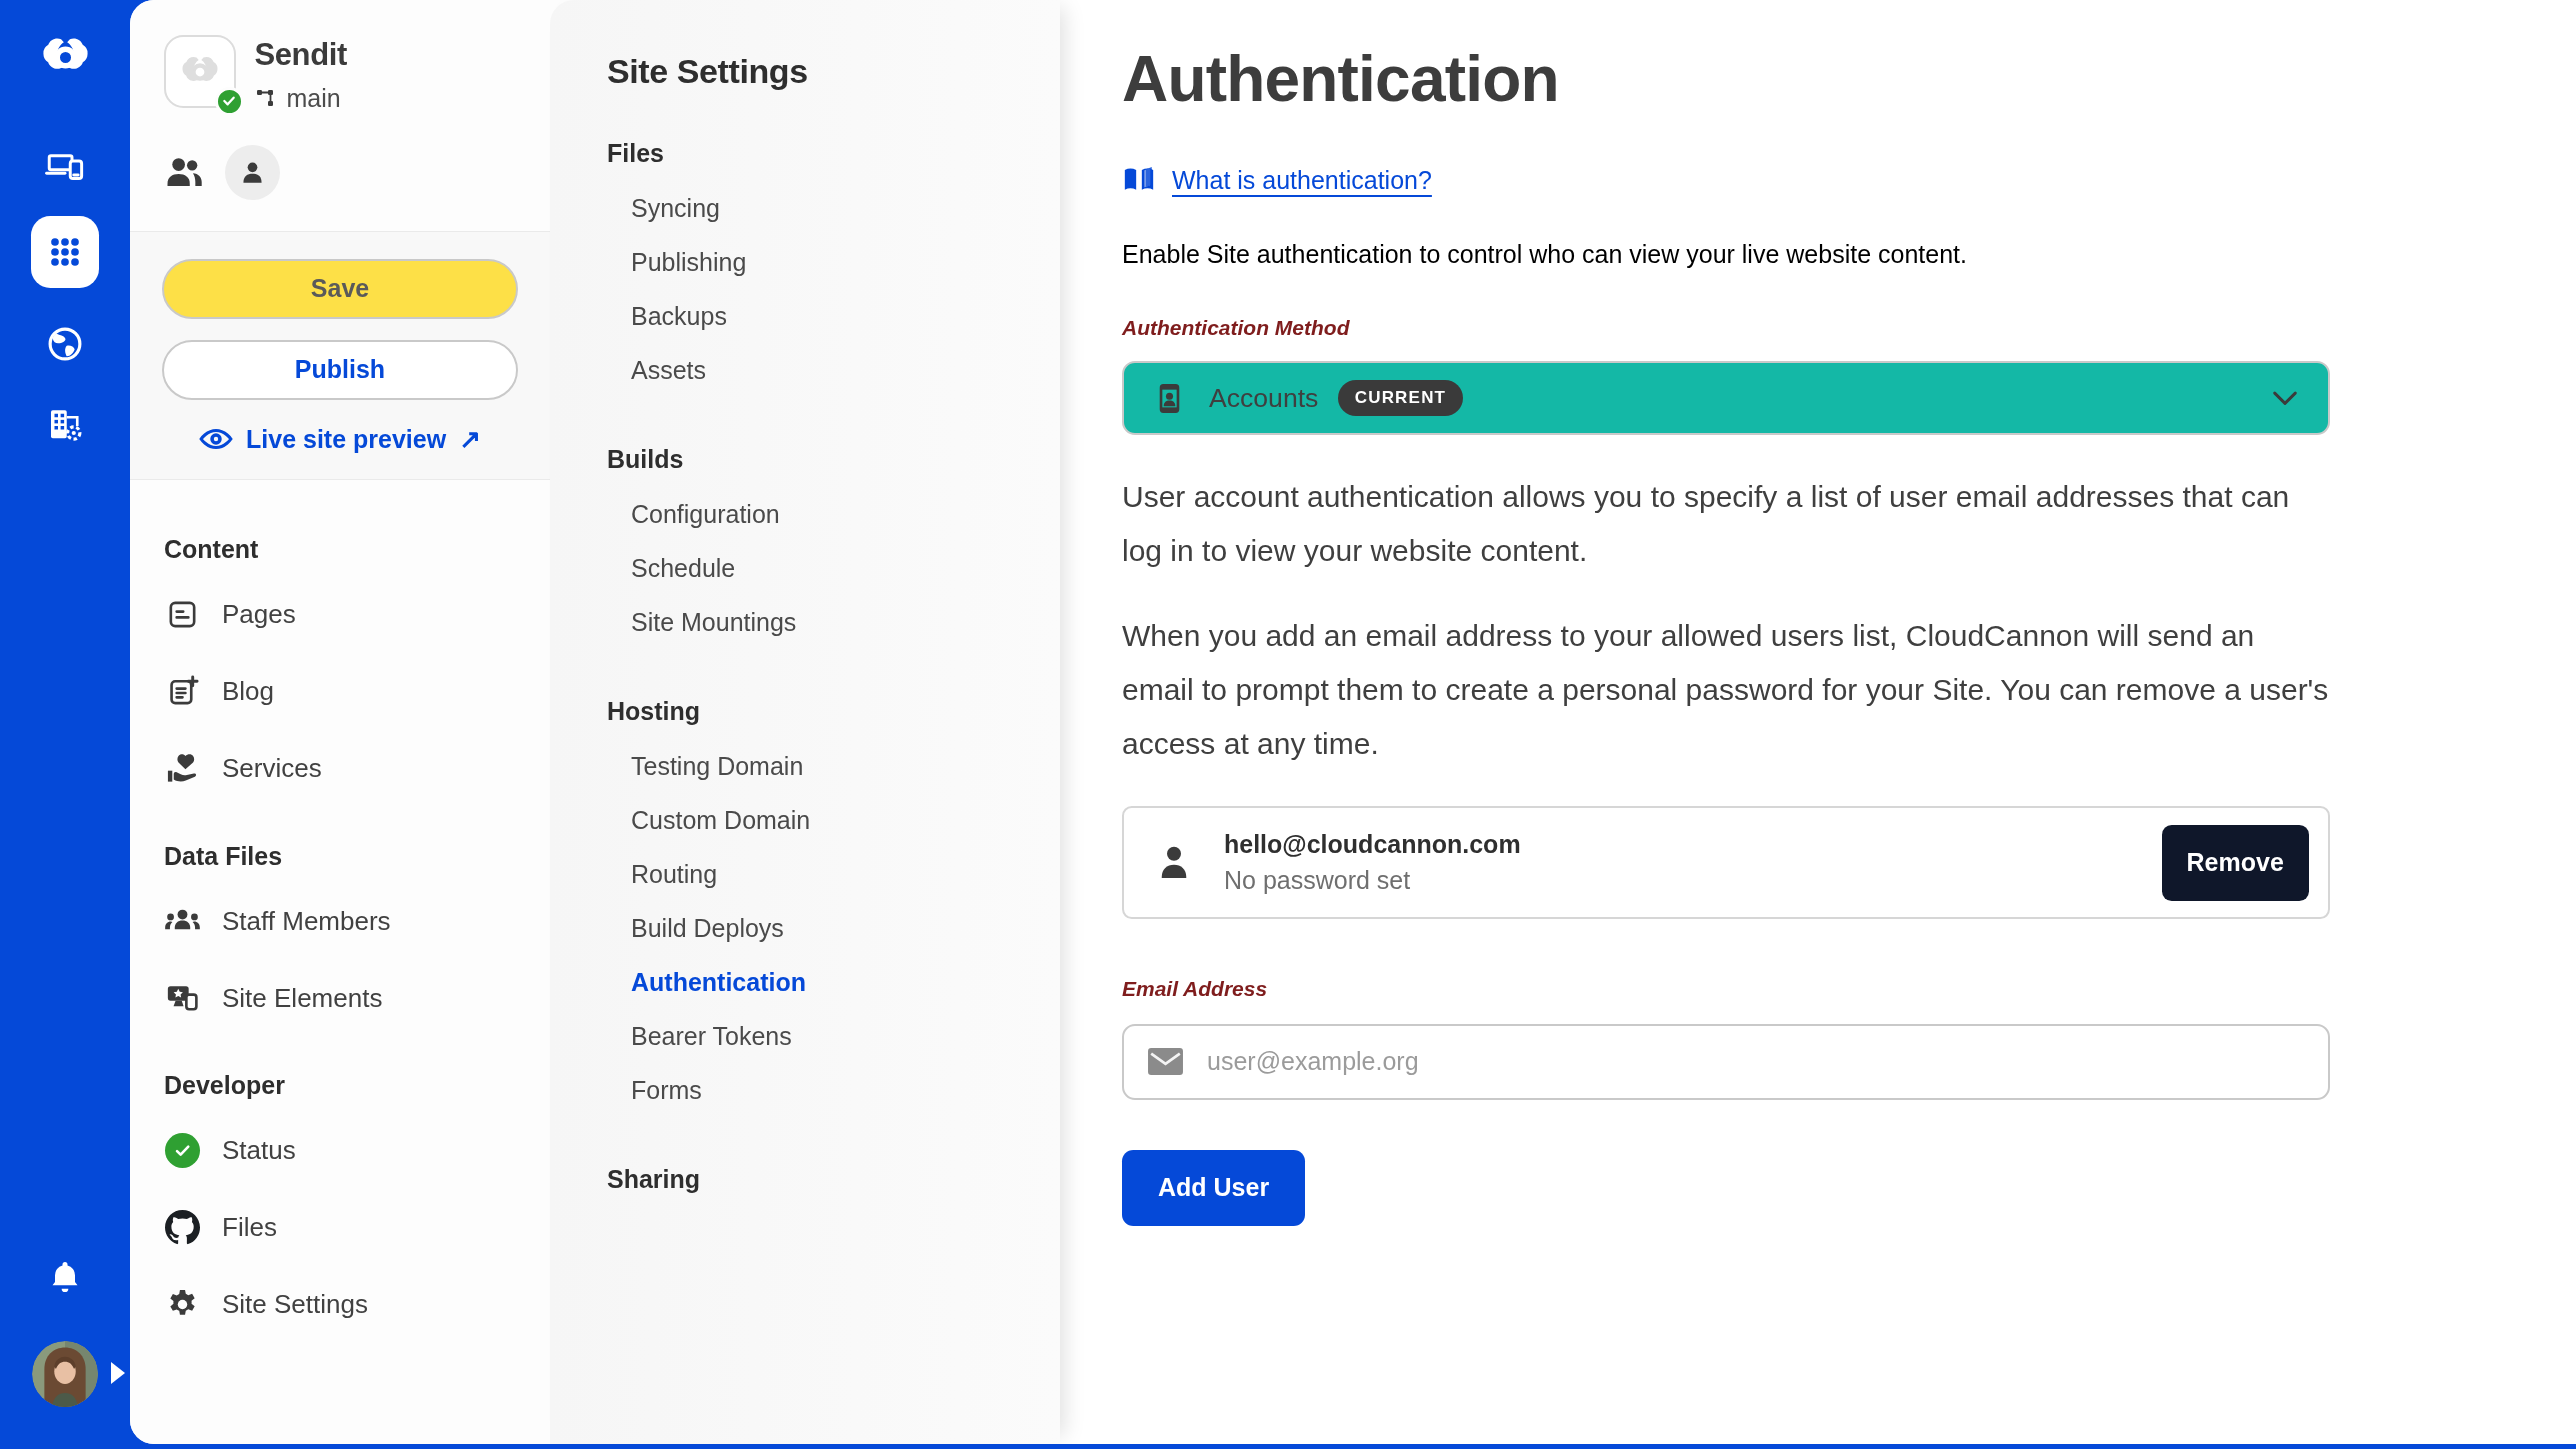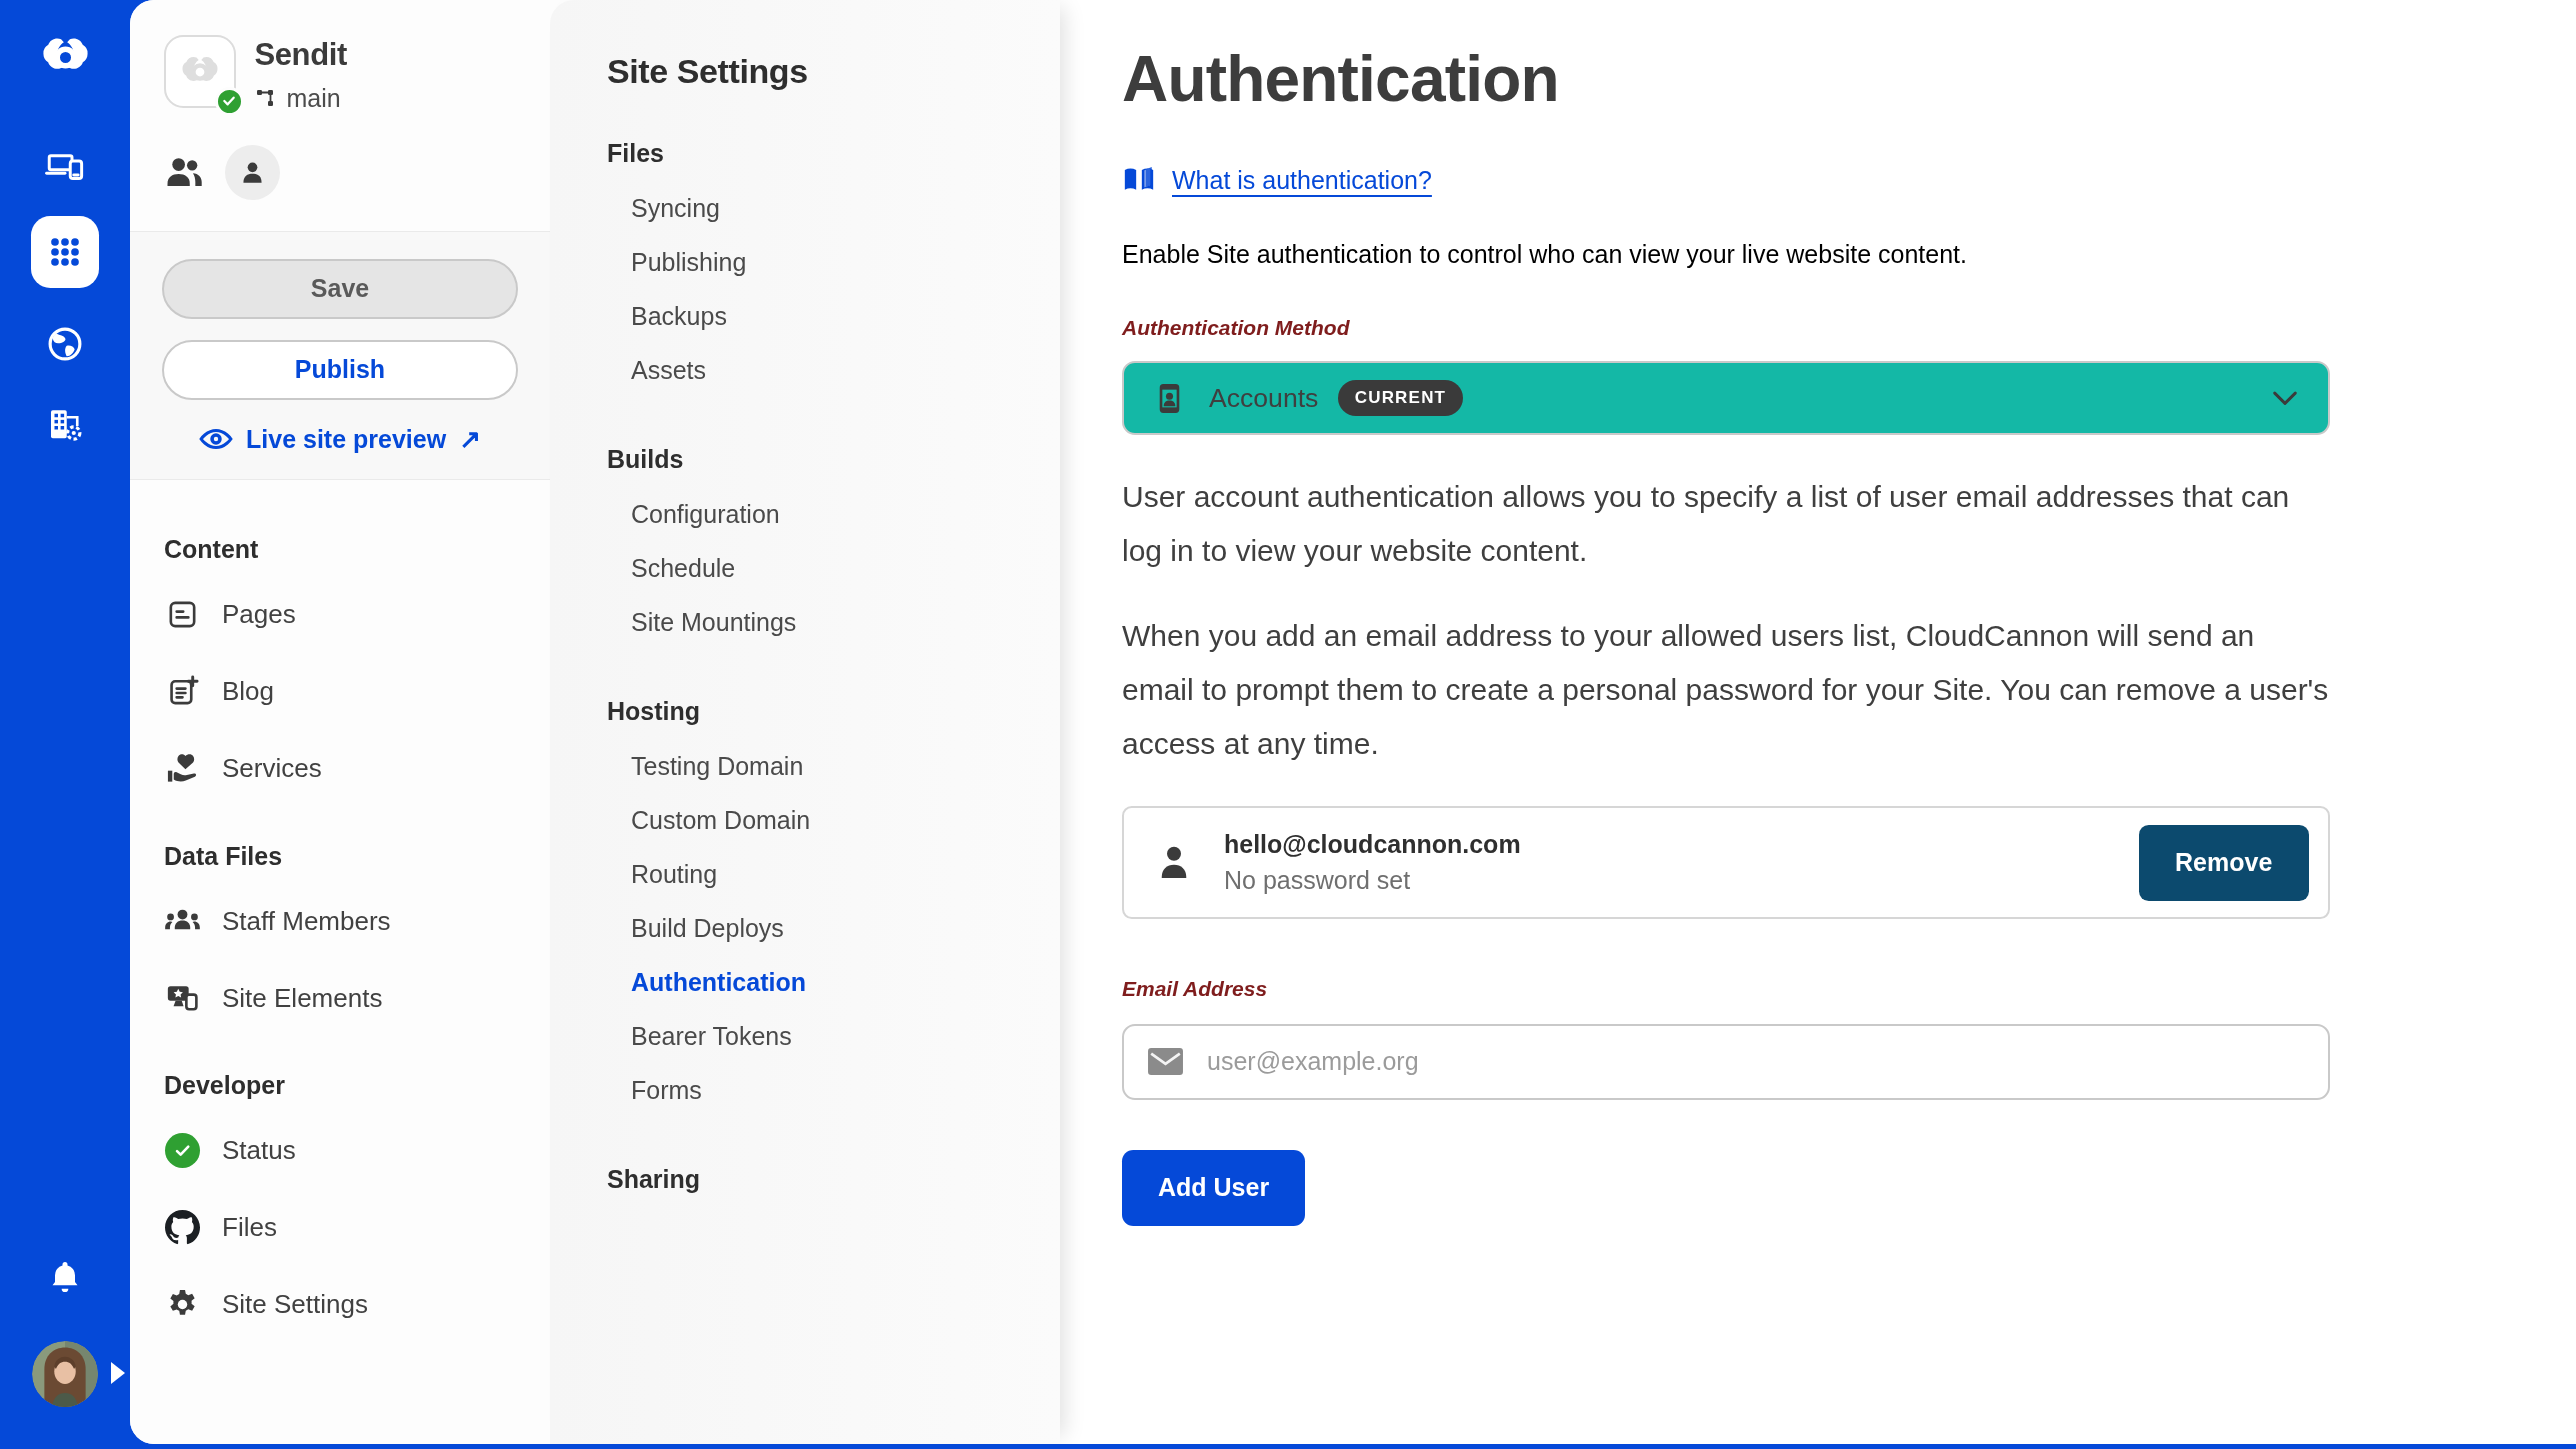--- a/index.html
+++ b/index.html
@@ -68,21 +68,21 @@
   }
   .actions {
     margin-top:31px; padding:27px 32px 24px 32px;
     background:#f8f8f8; border-top:1.6px solid #eaeaea; border-bottom:1.6px solid #eaeaea;
   }
   .btn-pill {
     width:100%; height:60px; border-radius:32px; border:2.4px solid #c9c9c9;
     font-family:inherit; font-size:25px; font-weight:bold; cursor:pointer;
     display:flex; align-items:center; justify-content:center; background:#fff;
   }
-  .btn-save { background:#e5e5e5; color:#5a5a5a; }
+  .btn-save { background:#fde047; color:#5a5a5a; }
   .btn-publish { background:#ffffff; color:#0549d8; margin-top:21px; }
   .live-preview {
     margin-top:24px; display:flex; align-items:center; justify-content:center; gap:13px;
     color:#0549d8; font-size:25px; font-weight:bold; cursor:pointer; text-decoration:none;
   }
   .live-preview .arrow { font-size:26px; font-weight:bold; }
   .side-nav { padding:21px 32px 0 34px; }
   .side-section-title { font-size:25px; font-weight:bold; color:#2e2e2e; margin-top:22.5px; height:53px; display:flex; align-items:center; }
   .side-item { display:flex; align-items:center; gap:21px; height:77px; cursor:pointer; }
   .side-item .lbl { font-size:26px; color:#414141; }
@@ -125,22 +125,22 @@
   .para { margin-top:35px; font-size:30px; color:#3f3f3f; line-height:54px; }
   .para + .para { margin-top:31px; }
   .user-card {
     margin-top:35px; height:113px; border:2.4px solid #d6d6d6; border-radius:9.7px; background:#fff;
     display:flex; align-items:center; padding:0 19.3px 0 29px;
   }
   .user-card .uinfo { margin-left:29px; }
   .user-email { font-size:25px; font-weight:bold; color:#2f2f2f; }
   .user-status { font-size:25px; color:#6f6f6f; margin-top:6.4px; }
   .btn-remove {
-    margin-left:auto; width:170px; height:76px; border:none; border-radius:9.7px;
-    background:#0c4a6e; color:#fff; font-family:inherit; font-size:25px; font-weight:bold; cursor:pointer;
+    margin-left:auto; width:147px; height:76px; border:none; border-radius:9.7px;
+    background:#0f172a; color:#fff; font-family:inherit; font-size:25px; font-weight:bold; cursor:pointer;
   }
   .input-shell {
     margin-top:22.5px; height:76px; border:2.4px solid #c9c9c9; border-radius:13px; background:#fff;
     display:flex; align-items:center; padding:0 24px; gap:24px;
   }
   .input-shell input {
     flex:1; border:none; outline:none; font-family:inherit; font-size:25px; color:#3f3f3f; background:transparent;
   }
   .input-shell input::placeholder { color:#9b9b9b; }
   .btn-add {

